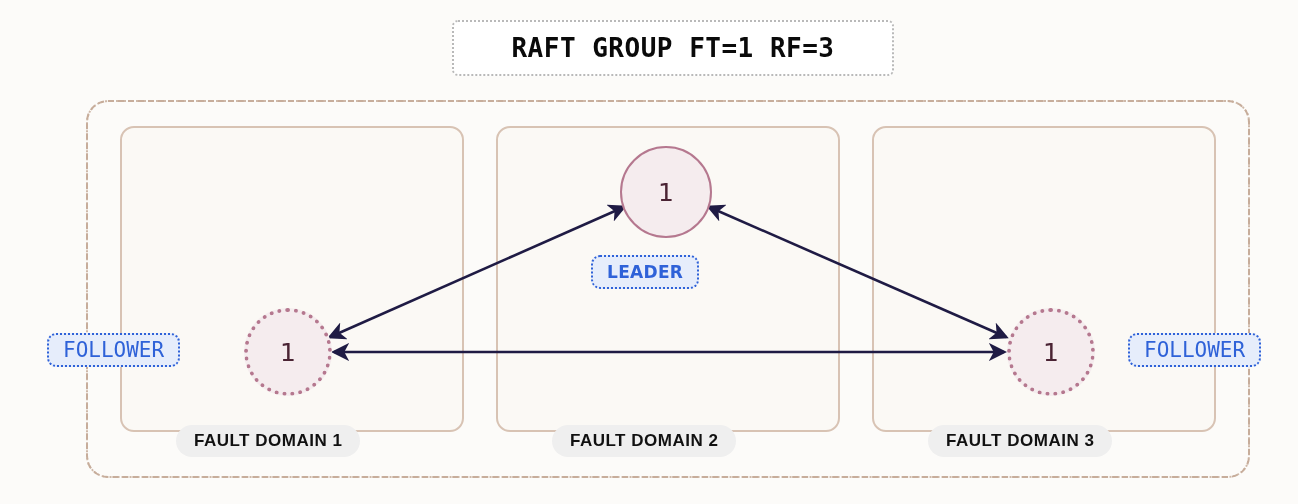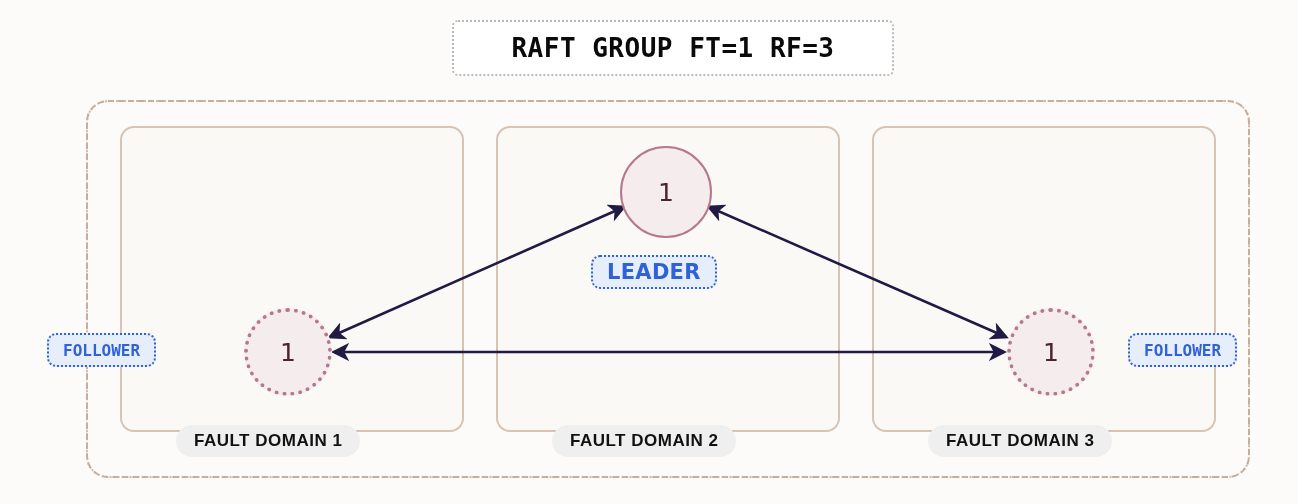--- a/index.html
+++ b/index.html
@@ -160,29 +160,28 @@
     align-items: center;
     justify-content: center;
     color: #2f62d8;
     white-space: pre;
   }
   .badge-leader {
     left: 573px;
     top: 255px;
     font-family: "DejaVu Sans", sans-serif;
     font-weight: bold;
-    font-size: 21px;
+    font-size: 17px;
     letter-spacing: 0.3px;
   }
   .badge-follower {
     top: 333px;
     font-family: "DejaVu Sans Mono", "Liberation Mono", monospace;
-    font-size: 16px;
+    font-size: 21px;
     letter-spacing: 0px;
-    font-weight: bold;
   }
   #badge-follower-1 { left: 29px; }
   #badge-follower-2 { left: 1110px; }
 </style>
 </head>
 <body>
 
 <div id="stage">
 
   <div class="title-box">

